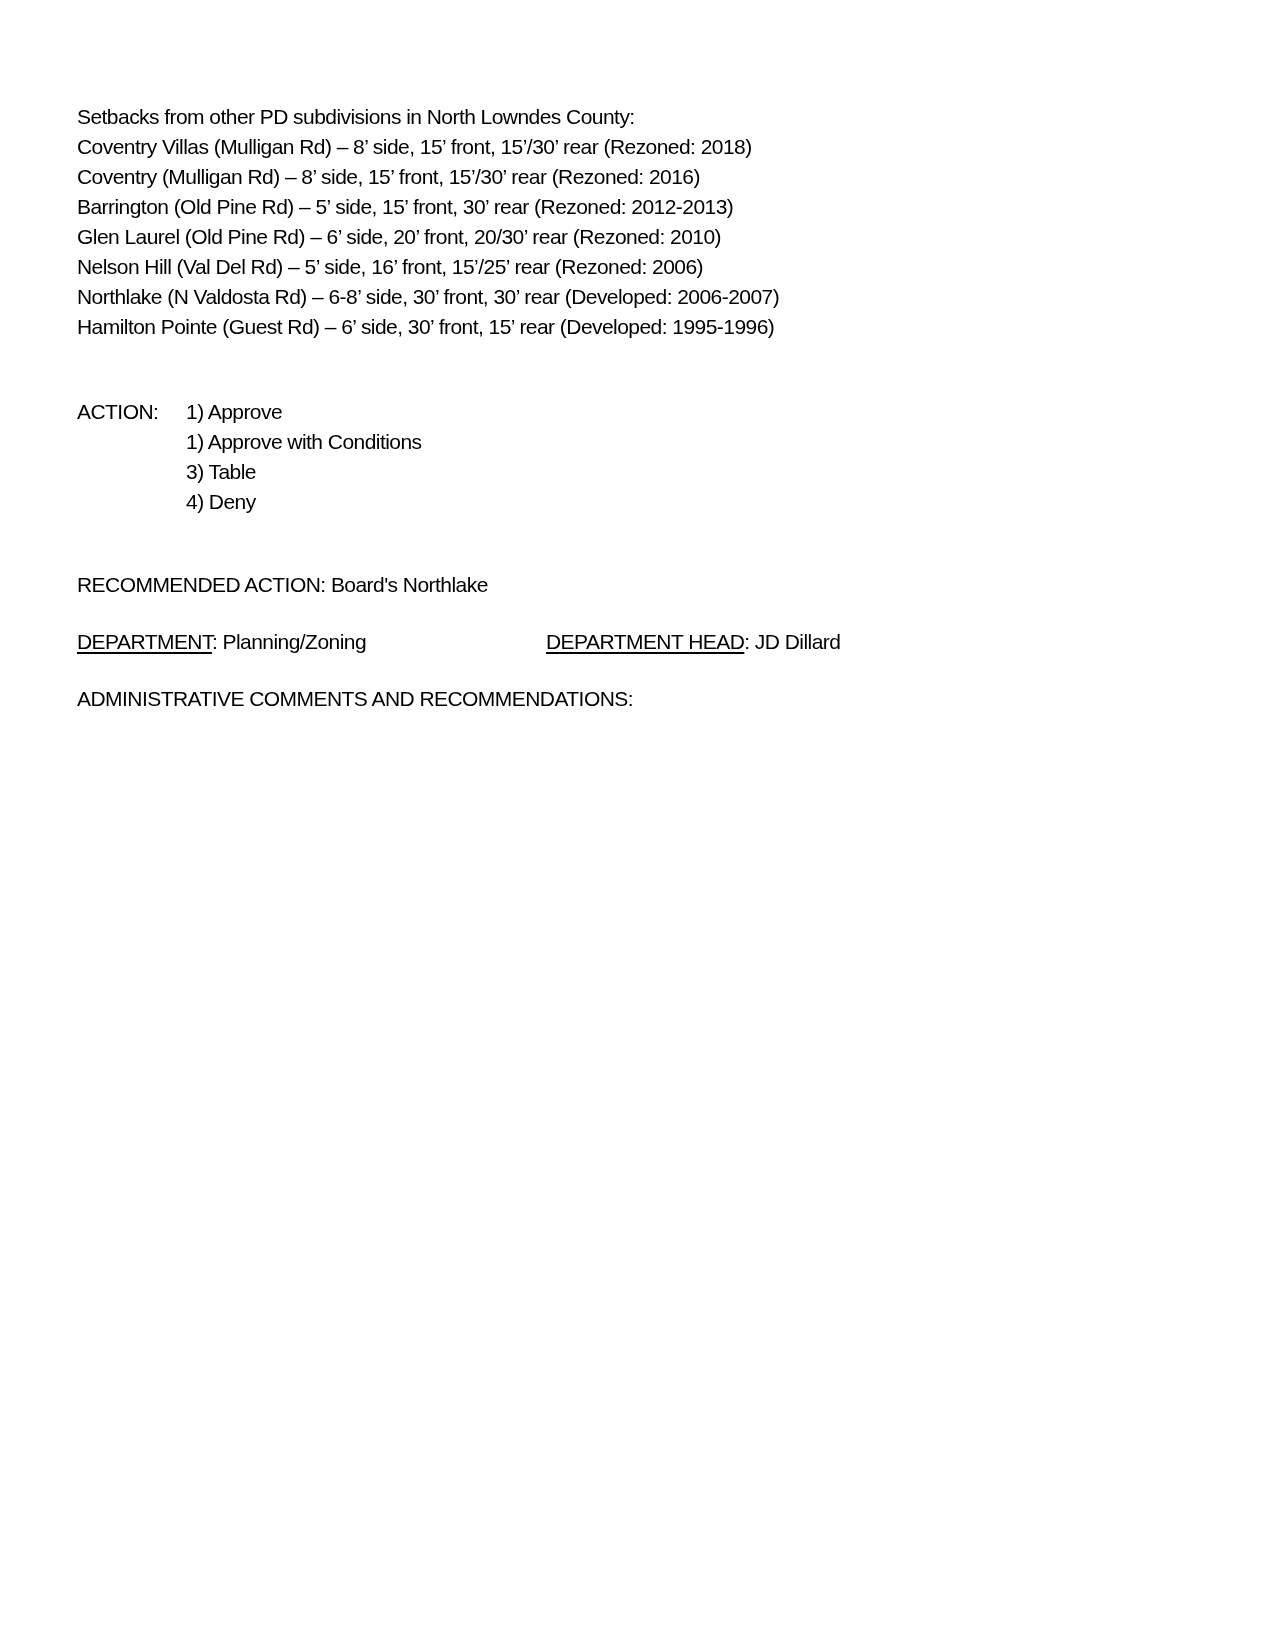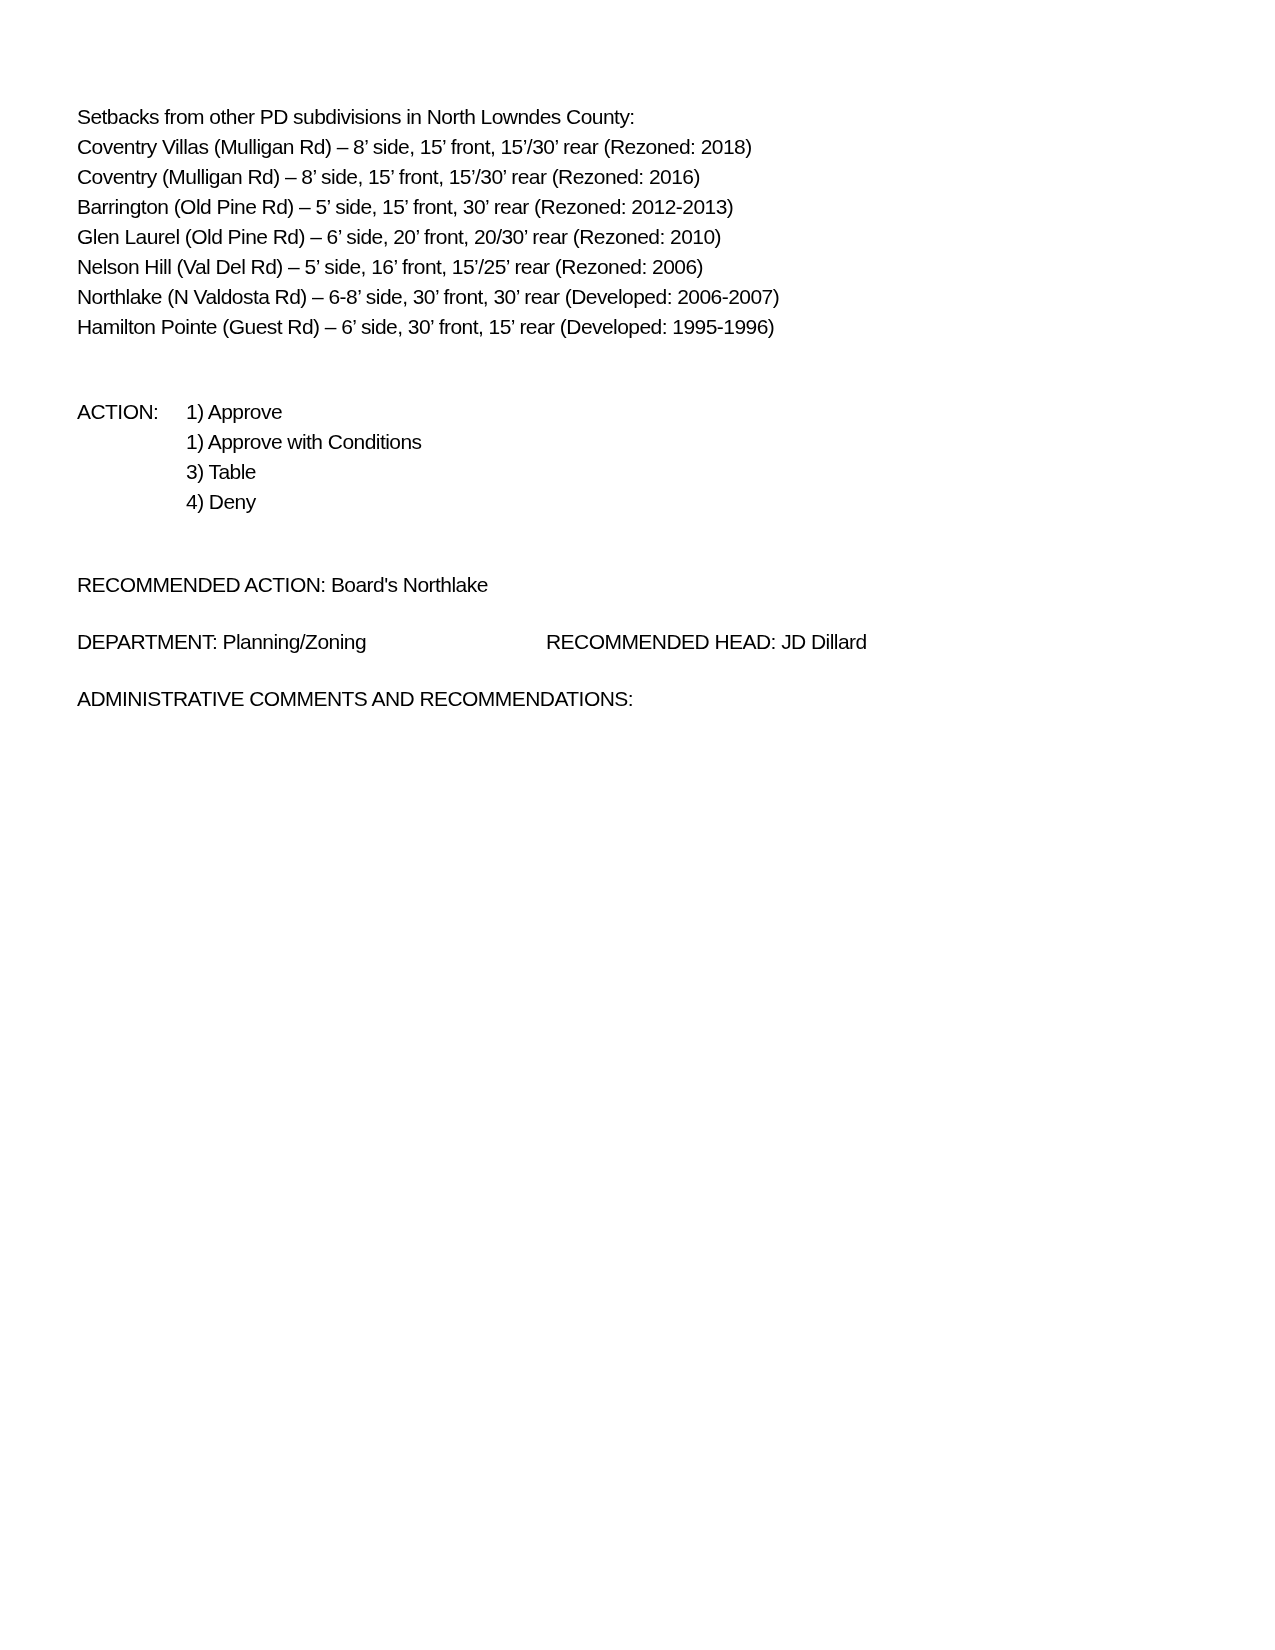--- a/index.html
+++ b/index.html
@@ -9,21 +9,21 @@
       color: #000000;
     }
     .line {
       position: absolute; left: 77px;
       font-size: 21px; line-height: 30px;
       white-space: nowrap;
       letter-spacing: -0.55px;
       transform-origin: left center;
       text-align: center;
     }
-    .u { text-underline-offset: 3px; text-decoration-thickness: 1.5px; }
+    .u { text-decoration: underline; text-underline-offset: 3px; text-decoration-thickness: 1.5px; }
     .opt { left: 186px; }
   </style>
 </head>
 <body>
 
 <div>
   <div class="line" style="top:102px">Setbacks from other PD subdivisions in North Lowndes County:</div>
   <div class="line" style="top:132px">Coventry Villas (Mulligan Rd) – 8’ side, 15’ front, 15’/30’ rear (Rezoned: 2018)</div>
   <div class="line" style="top:162px">Coventry (Mulligan Rd) – 8’ side, 15’ front, 15’/30’ rear (Rezoned: 2016)</div>
   <div class="line" style="top:192px">Barrington (Old Pine Rd) – 5’ side, 15’ front, 30’ rear (Rezoned: 2012-2013)</div>
@@ -38,16 +38,16 @@
   <div class="line opt" style="top:457px">3) Table</div>
   <div class="line opt" style="top:487px">4) Deny</div>
 
   <div class="line" style="top:570px">
     <span>RECOMMENDED ACTION:</span>
     <span>Board's Northlake</span>
   </div>
 
   <div class="line" style="top:627px"><span class="u">DEPARTMENT</span><span>: Planning/Zoning</span></div>
 
-  <div class="line" style="top:627px; left:546px"><span class="u">RECOMMENDED HEAD</span><span>: JD Dillard</span></div>
+  <div class="line" style="top:627px; left:546px"><span class="u">DEPARTMENT HEAD</span><span>: JD Dillard</span></div>
 
   <div class="line" style="top:684px">ADMINISTRATIVE COMMENTS AND RECOMMENDATIONS:</div>
 </div>
 
 </body></html>

